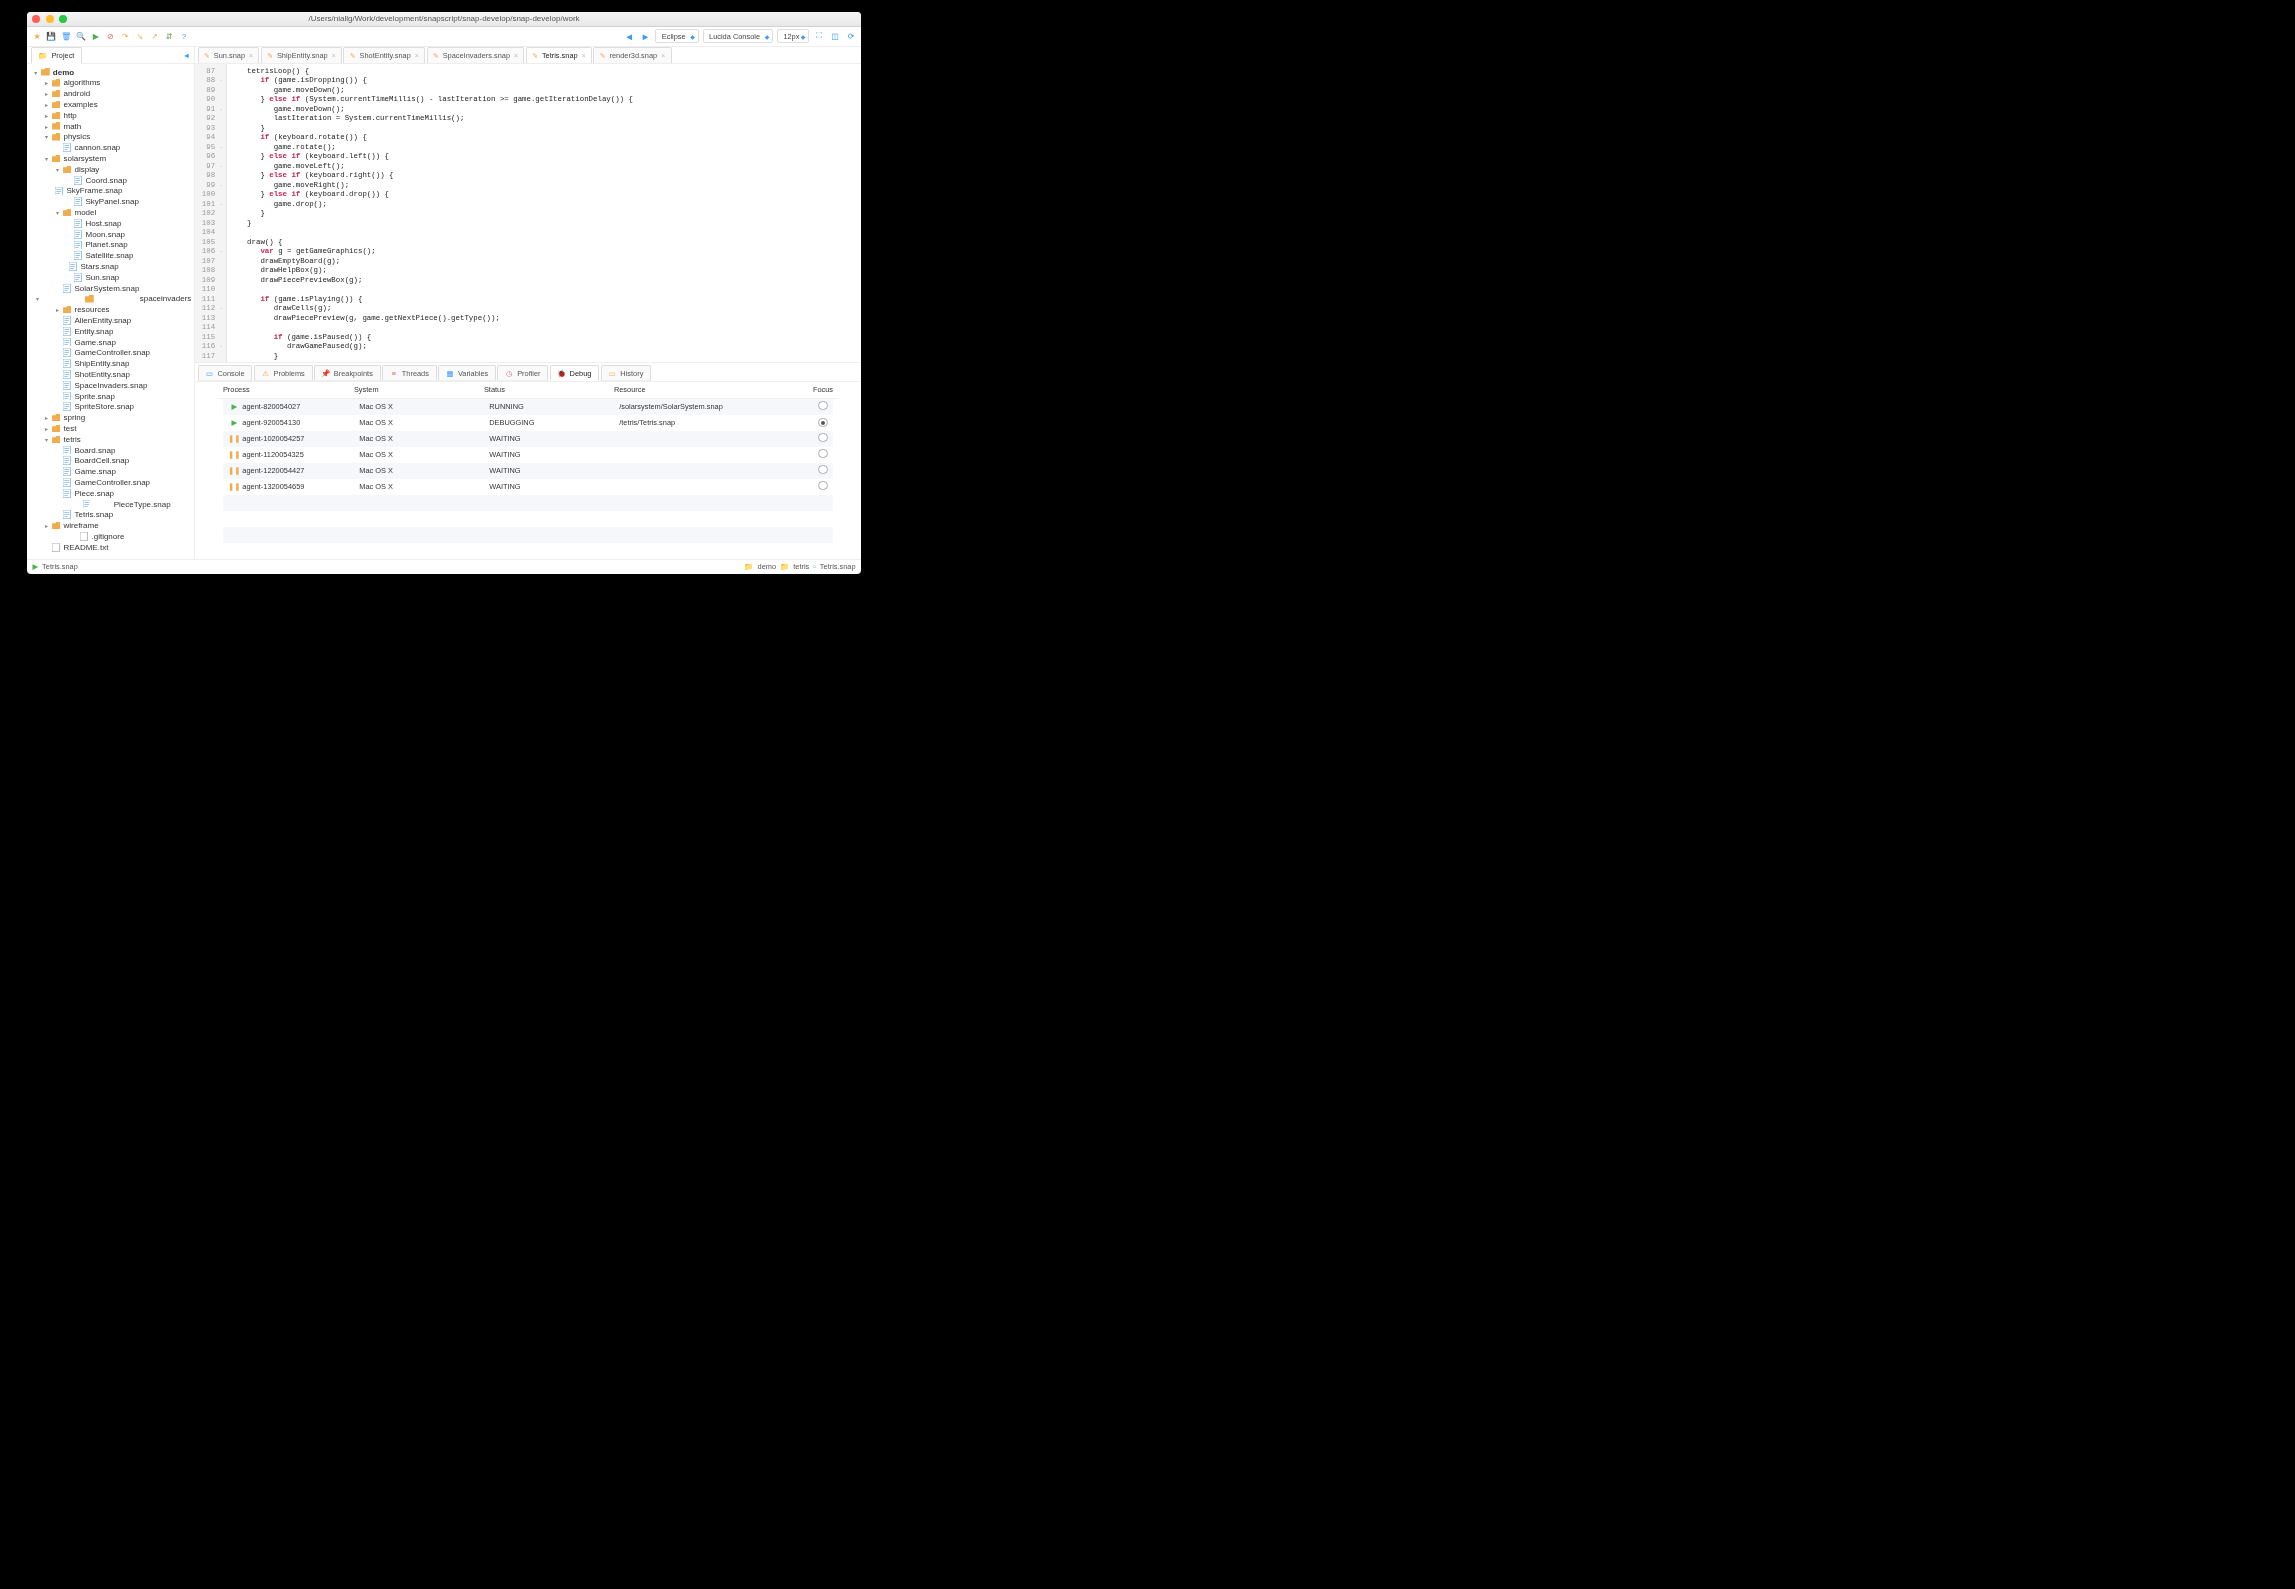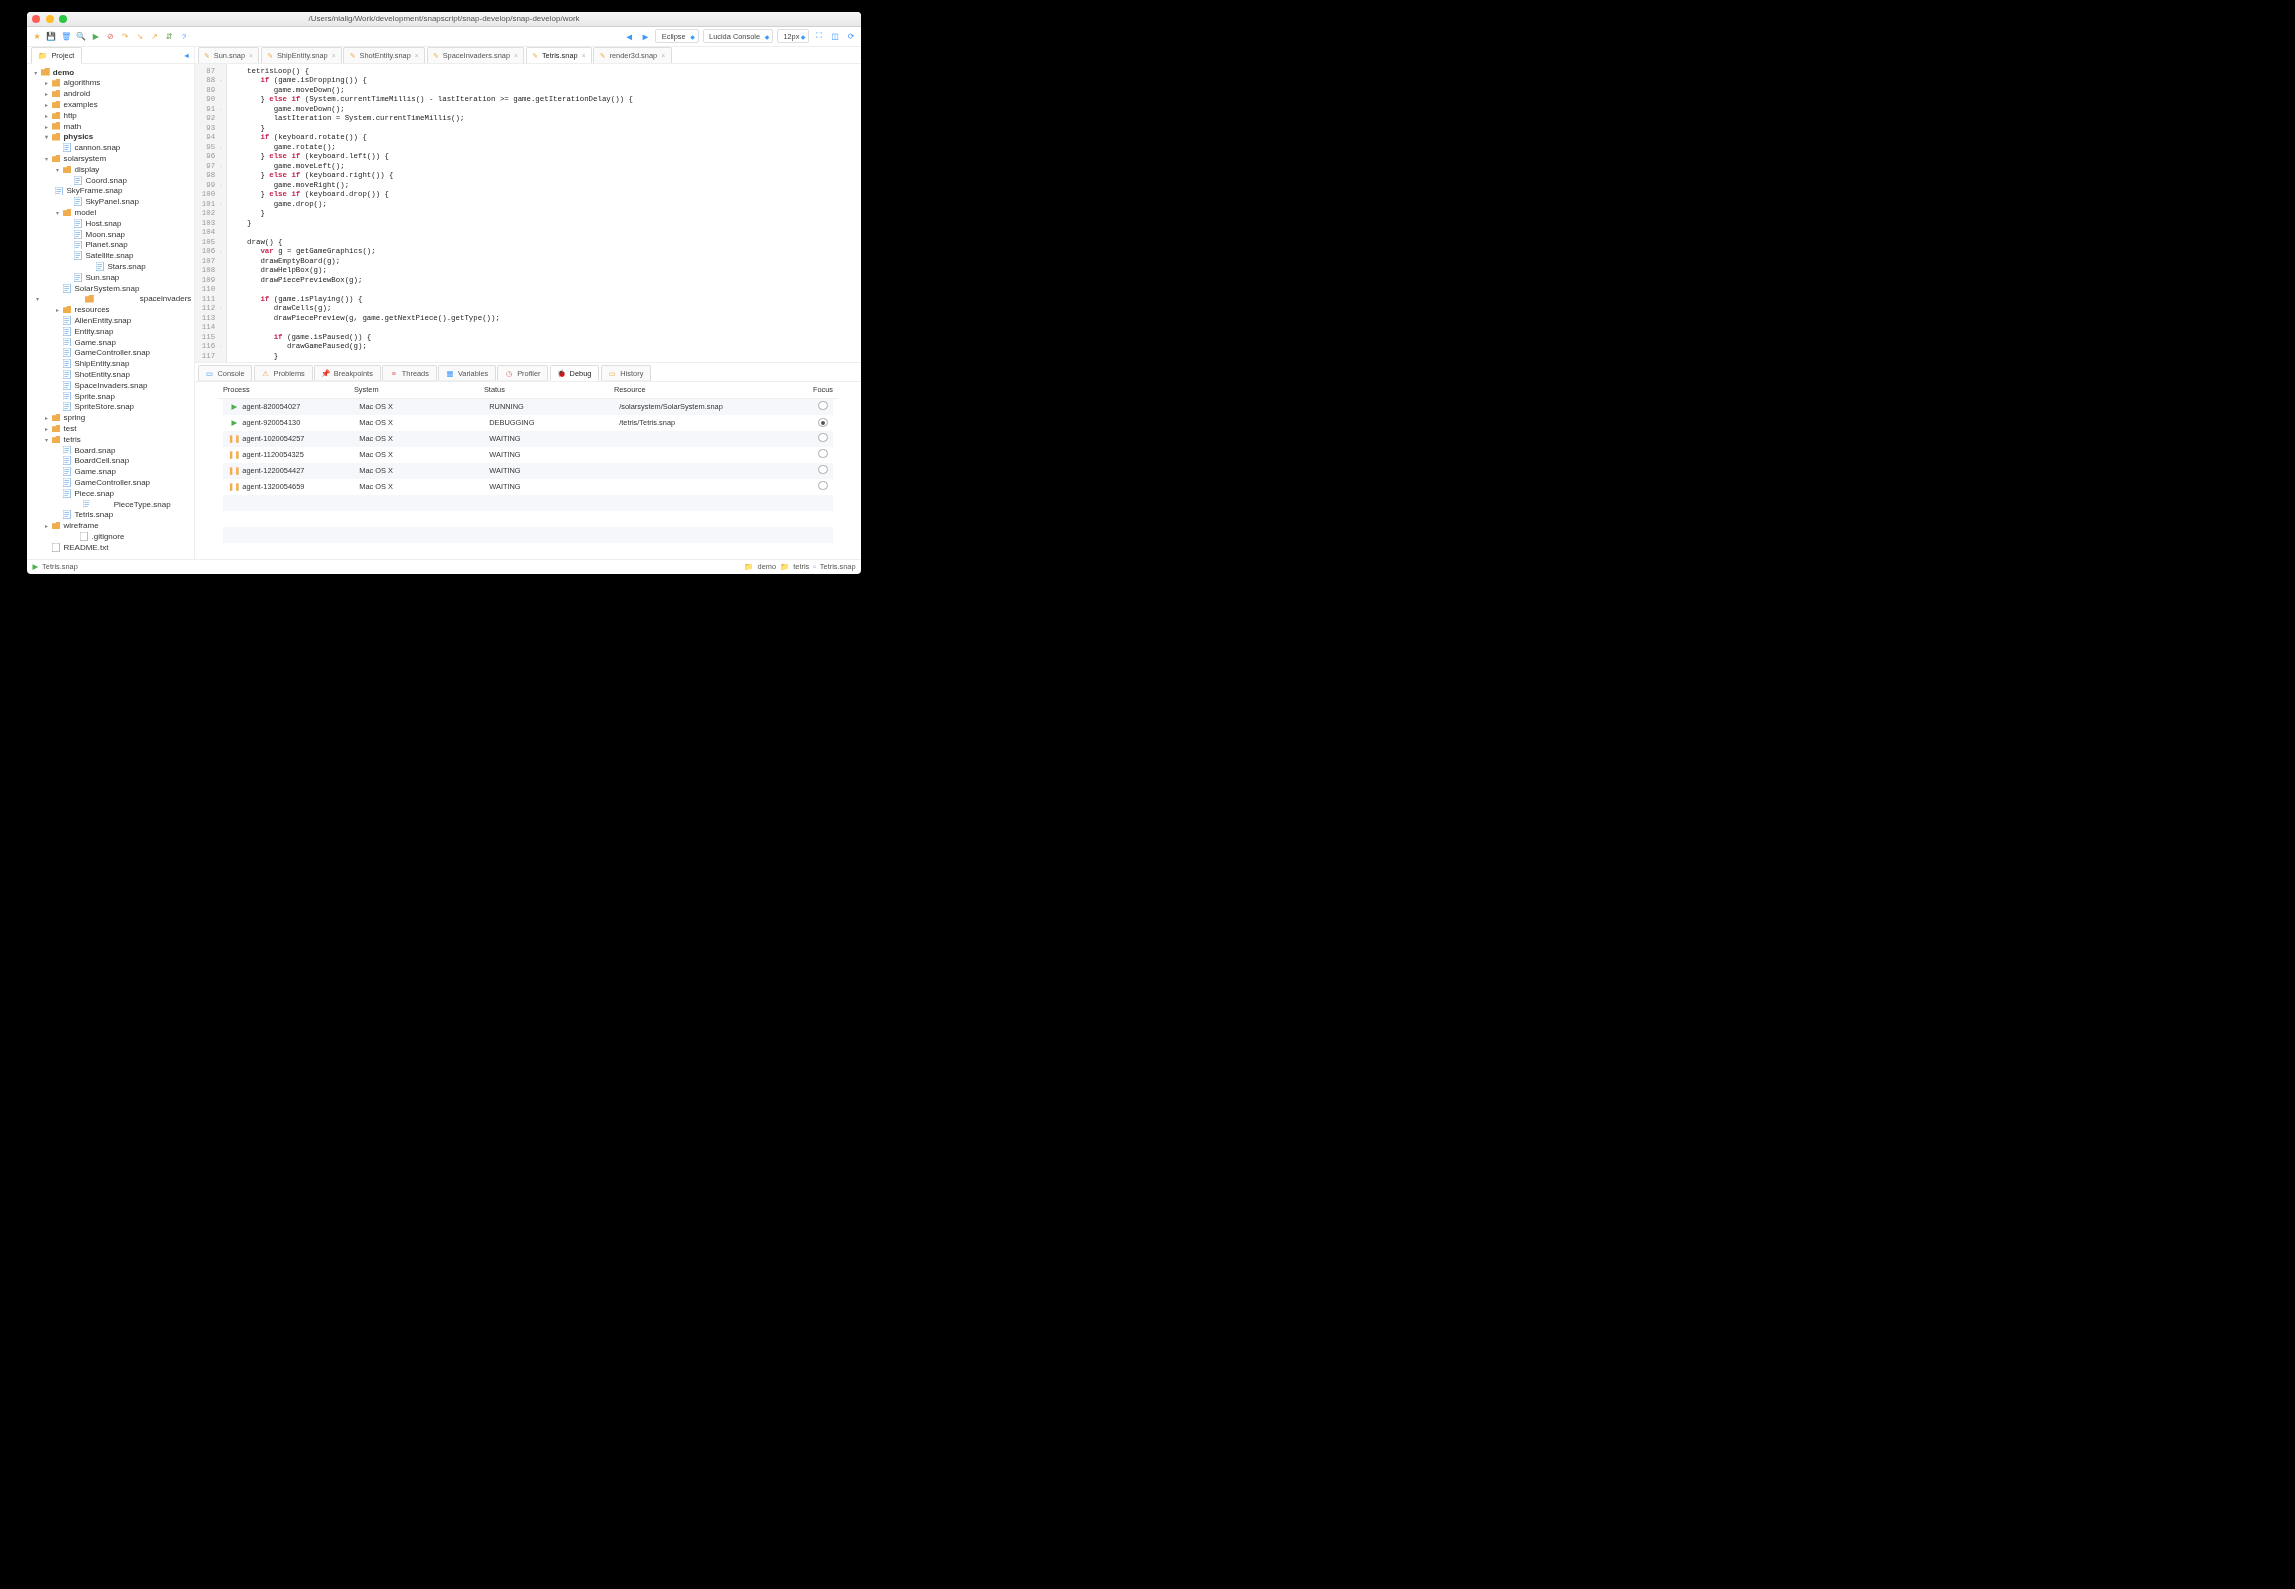--- a/index.html
+++ b/index.html
@@ -163,21 +163,21 @@
           </div>
           <div class="tree-row" style="padding-left: 16px;">
             <span class="twist">▸</span>
             <span class="ticon">
               <svg width="8.8" height="7.4" viewBox="0 0 13 11">
                 <path d="M0 2 L5 2 L6 0 L13 0 L13 11 L0 11 Z" fill="#f0ad4e"></path>
               </svg>
             </span>
             <span>math</span>
           </div>
-          <div class="tree-row" style="padding-left: 16px; font-weight: bold;">
+          <div class="tree-row" style="padding-left: 16px;">
             <span class="twist">▾</span>
             <span class="ticon">
               <svg width="8.8" height="7.4" viewBox="0 0 13 11">
                 <path d="M0 2 L5 2 L6 0 L13 0 L13 11 L0 11 Z" fill="#f0ad4e"></path>
               </svg>
             </span>
             <span>physics</span>
           </div>
           <div class="tree-row" style="padding-left: 27px;">
             <span class="twist"></span>
@@ -295,21 +295,21 @@
             <span class="ticon">
               <svg width="7.4" height="8.8" viewBox="0 0 11 13">
                 <rect width="11" height="13" fill="#fff" stroke="#6fa8dc"></rect>
                 <rect x="2" y="3" width="7" height="1" fill="#6fa8dc"></rect>
                 <rect x="2" y="6" width="7" height="1" fill="#6fa8dc"></rect>
                 <rect x="2" y="9" width="5" height="1" fill="#6fa8dc"></rect>
               </svg>
             </span>
             <span>Satellite.snap</span>
           </div>
-          <div class="tree-row" style="padding-left: 60px;">
+          <div class="tree-row" style="padding-left: 33px;">
             <span class="twist"></span>
             <span class="ticon">
               <svg width="7.4" height="8.8" viewBox="0 0 11 13">
                 <rect width="11" height="13" fill="#fff" stroke="#6fa8dc"></rect>
                 <rect x="2" y="3" width="7" height="1" fill="#6fa8dc"></rect>
                 <rect x="2" y="6" width="7" height="1" fill="#6fa8dc"></rect>
                 <rect x="2" y="9" width="5" height="1" fill="#6fa8dc"></rect>
               </svg>
             </span>
             <span>Stars.snap</span>

